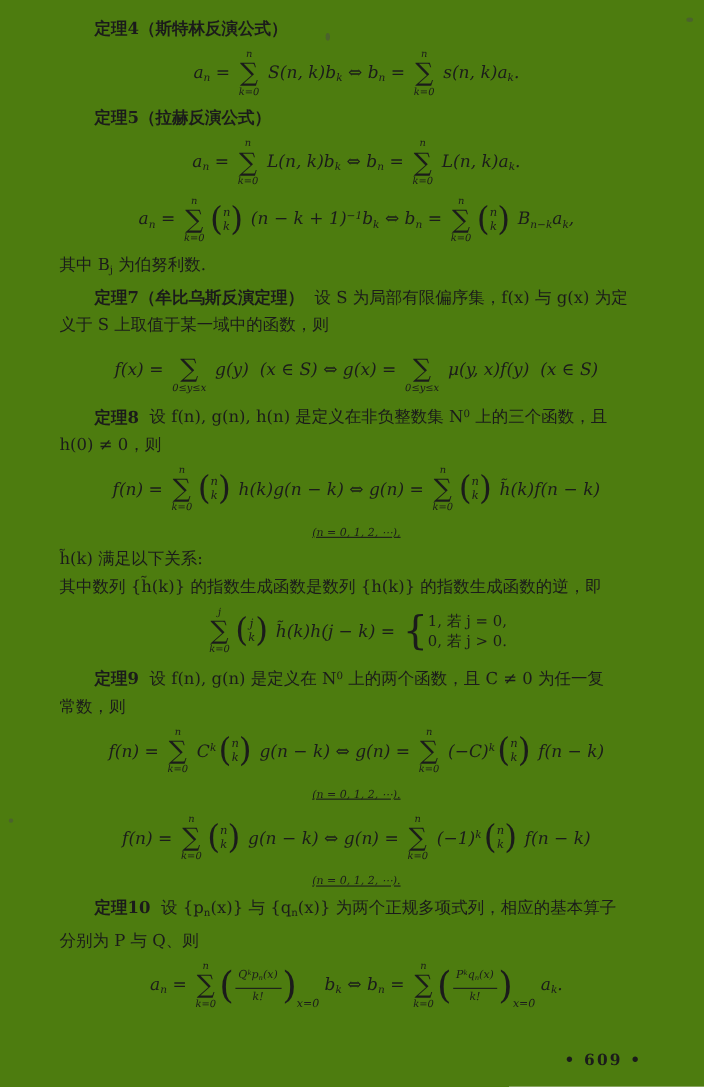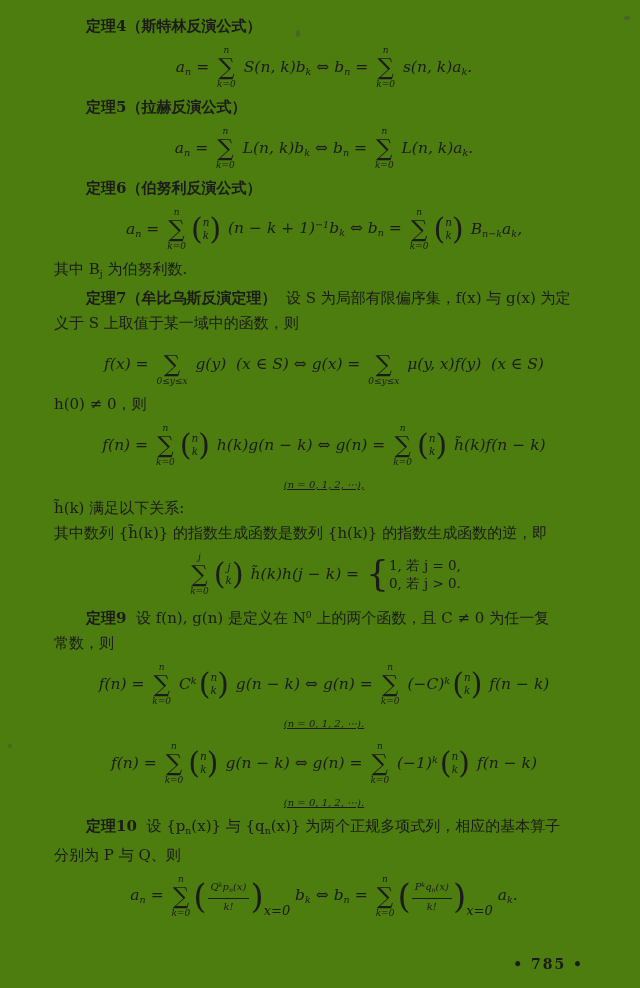--- a/index.html
+++ b/index.html
@@ -22,57 +22,57 @@
   .binom{display:inline-flex;align-items:center;margin:0 2px;}
   .binom .bp{font-size:30px;line-height:30px;font-style:normal;font-weight:400;}
   .binom .bcol{display:inline-flex;flex-direction:column;align-items:center;
     font-size:10.5px;line-height:13px;}
   .frac{display:inline-flex;flex-direction:column;align-items:center;
     font-size:10px;line-height:16px;margin:0 1px;}
   .frac .ftop{border-bottom:1px solid #1b1b1b;padding:0 3px;}
   .frac .fbot{padding:0 3px;}
   .grp{display:inline-flex;align-items:center;}
   .grp .gp{font-size:34px;line-height:34px;font-style:normal;font-weight:400;}
-  .grp .gsub{font-size:13px;font-style:italic;align-self:flex-end;transform:translateY(3px);}
+  .grp .gsub{font-size:10px;font-style:italic;align-self:flex-end;transform:translateY(3px);}
   .cases{display:inline-flex;align-items:center;margin-left:2px;}
   .cases .brace{font-size:36px;line-height:36px;font-style:normal;}
   .cases .ccol{display:inline-flex;flex-direction:column;text-align:right;
     font-size:13.5px;line-height:18px;font-style:normal;}
   .footer{position:absolute;right:56px;bottom:16px;font-size:14px;
     letter-spacing:2px;font-weight:bold;}
   .artifact{position:absolute;background:#4a4a4a;opacity:.5;border-radius:50%;}
 </style>
 </head>
 <body>
 
 <div class="page">
   <div class="content" id="content">
       <div class="line indent"><span class="run bold">定理4（斯特林反演公式）</span></div>
       <div class="formula"><span class="mt">a<span class="ssub">n</span> = </span><span class="sum"><span class="lim">n</span><span class="sig">∑</span><span class="lim">k=0</span></span><span class="mt"> S(n, k)b<span class="ssub">k</span> ⇔ b<span class="ssub">n</span> = </span><span class="sum"><span class="lim">n</span><span class="sig">∑</span><span class="lim">k=0</span></span><span class="mt"> s(n, k)a<span class="ssub">k</span>.</span></div>
       <div class="line indent"><span class="run bold">定理5（拉赫反演公式）</span></div>
       <div class="formula"><span class="mt">a<span class="ssub">n</span> = </span><span class="sum"><span class="lim">n</span><span class="sig">∑</span><span class="lim">k=0</span></span><span class="mt"> L(n, k)b<span class="ssub">k</span> ⇔ b<span class="ssub">n</span> = </span><span class="sum"><span class="lim">n</span><span class="sig">∑</span><span class="lim">k=0</span></span><span class="mt"> L(n, k)a<span class="ssub">k</span>.</span></div>
-      <div class="line indent"><span class="run bold">定理6（伯努利反演公式）</span></div>
       <div class="formula"><span class="mt">a<span class="ssub">n</span> = </span><span class="sum"><span class="lim">n</span><span class="sig">∑</span><span class="lim">k=0</span></span><span class="binom"><span class="bp">(</span><span class="bcol"><span class="bl">n</span><span class="bl">k</span></span><span class="bp">)</span></span><span class="mt"> (n − k + 1)<span class="ssup">−1</span>b<span class="ssub">k</span> ⇔ b<span class="ssub">n</span> = </span><span class="sum"><span class="lim">n</span><span class="sig">∑</span><span class="lim">k=0</span></span><span class="binom"><span class="bp">(</span><span class="bcol"><span class="bl">n</span><span class="bl">k</span></span><span class="bp">)</span></span><span class="mt"> B<span class="ssub">n−k</span>a<span class="ssub">k</span>,</span></div>
       <div class="line"><span class="run">其中 B<span class="ssub">j</span> 为伯努利数.</span></div>
       <div class="line indent"><span class="run bold">定理7（牟比乌斯反演定理）</span><span class="run">  设 S 为局部有限偏序集，f(x) 与 g(x) 为定</span></div>
       <div class="line"><span class="run">义于 S 上取值于某一域中的函数，则</span></div>
       <div class="formula"><span class="mt">f(x) = </span><span class="sum"><span class="lim"></span><span class="sig">∑</span><span class="lim">0≤y≤x</span></span><span class="mt"> g(y)  (x ∈ S) ⇔ g(x) = </span><span class="sum"><span class="lim"></span><span class="sig">∑</span><span class="lim">0≤y≤x</span></span><span class="mt"> μ(y, x)f(y)  (x ∈ S)</span></div>
+      <div class="line indent"><span class="run bold">定理8</span><span class="run">  设 f(n), g(n), h(n) 是定义在非负整数集 N<span class="ssup">0</span> 上的三个函数，且</span></div>
       <div class="line"><span class="run">h(0) ≠ 0，则</span></div>
       <div class="formula"><span class="mt">f(n) = </span><span class="sum"><span class="lim">n</span><span class="sig">∑</span><span class="lim">k=0</span></span><span class="binom"><span class="bp">(</span><span class="bcol"><span class="bl">n</span><span class="bl">k</span></span><span class="bp">)</span></span><span class="mt"> h(k)g(n − k) ⇔ g(n) = </span><span class="sum"><span class="lim">n</span><span class="sig">∑</span><span class="lim">k=0</span></span><span class="binom"><span class="bp">(</span><span class="bcol"><span class="bl">n</span><span class="bl">k</span></span><span class="bp">)</span></span><span class="mt"> h̃(k)f(n − k)</span></div>
       <div class="line center"><span class="run">(n = 0, 1, 2, ⋯),</span></div>
       <div class="line"><span class="run">h̃(k) 满足以下关系:</span></div>
       <div class="line"><span class="run">其中数列 {h̃(k)} 的指数生成函数是数列 {h(k)} 的指数生成函数的逆，即</span></div>
       <div class="formula"><span class="sum"><span class="lim">j</span><span class="sig">∑</span><span class="lim">k=0</span></span><span class="binom"><span class="bp">(</span><span class="bcol"><span class="bl">j</span><span class="bl">k</span></span><span class="bp">)</span></span><span class="mt"> h̃(k)h(j − k) = </span><span class="cases"><span class="brace">{</span><span class="ccol"><span class="crow">1, 若 j = 0,</span><span class="crow">0, 若 j &gt; 0.</span></span></span></div>
       <div class="line indent"><span class="run bold">定理9</span><span class="run">  设 f(n), g(n) 是定义在 N<span class="ssup">0</span> 上的两个函数，且 C ≠ 0 为任一复</span></div>
       <div class="line"><span class="run">常数，则</span></div>
       <div class="formula"><span class="mt">f(n) = </span><span class="sum"><span class="lim">n</span><span class="sig">∑</span><span class="lim">k=0</span></span><span class="mt"> C<span class="ssup">k</span></span><span class="binom"><span class="bp">(</span><span class="bcol"><span class="bl">n</span><span class="bl">k</span></span><span class="bp">)</span></span><span class="mt"> g(n − k) ⇔ g(n) = </span><span class="sum"><span class="lim">n</span><span class="sig">∑</span><span class="lim">k=0</span></span><span class="mt"> (−C)<span class="ssup">k</span></span><span class="binom"><span class="bp">(</span><span class="bcol"><span class="bl">n</span><span class="bl">k</span></span><span class="bp">)</span></span><span class="mt"> f(n − k)</span></div>
       <div class="line center"><span class="run">(n = 0, 1, 2, ⋯).</span></div>
       <div class="formula"><span class="mt">f(n) = </span><span class="sum"><span class="lim">n</span><span class="sig">∑</span><span class="lim">k=0</span></span><span class="binom"><span class="bp">(</span><span class="bcol"><span class="bl">n</span><span class="bl">k</span></span><span class="bp">)</span></span><span class="mt"> g(n − k) ⇔ g(n) = </span><span class="sum"><span class="lim">n</span><span class="sig">∑</span><span class="lim">k=0</span></span><span class="mt"> (−1)<span class="ssup">k</span></span><span class="binom"><span class="bp">(</span><span class="bcol"><span class="bl">n</span><span class="bl">k</span></span><span class="bp">)</span></span><span class="mt"> f(n − k)</span></div>
       <div class="line center"><span class="run">(n = 0, 1, 2, ⋯).</span></div>
       <div class="line indent"><span class="run bold">定理10</span><span class="run">  设 {p<span class="ssub">n</span>(x)} 与 {q<span class="ssub">n</span>(x)} 为两个正规多项式列，相应的基本算子</span></div>
       <div class="line"><span class="run">分别为 P 与 Q、则</span></div>
       <div class="formula"><span class="mt">a<span class="ssub">n</span> = </span><span class="sum"><span class="lim">n</span><span class="sig">∑</span><span class="lim">k=0</span></span><span class="grp"><span class="gp">(</span><span class="frac"><span class="ftop">Q<span class="ssup">k</span>p<span class="ssub">n</span>(x)</span><span class="fbot">k!</span></span><span class="gp">)</span><span class="gsub">x=0</span></span><span class="mt"> b<span class="ssub">k</span> ⇔ b<span class="ssub">n</span> = </span><span class="sum"><span class="lim">n</span><span class="sig">∑</span><span class="lim">k=0</span></span><span class="grp"><span class="gp">(</span><span class="frac"><span class="ftop">P<span class="ssup">k</span>q<span class="ssub">n</span>(x)</span><span class="fbot">k!</span></span><span class="gp">)</span><span class="gsub">x=0</span></span><span class="mt"> a<span class="ssub">k</span>.</span></div>
     </div>
-  <div class="footer">• 785 •</div>
+  <div class="footer">• 609 •</div>
   <div class="artifact" style="left:296px;top:30px;width:4px;height:7px;"></div>
   <div class="artifact" style="left:8px;top:744px;width:4px;height:4px;"></div>
   <div class="artifact" style="left:624px;top:16px;width:6px;height:4px;"></div>
 </div>
 
 </body></html>

